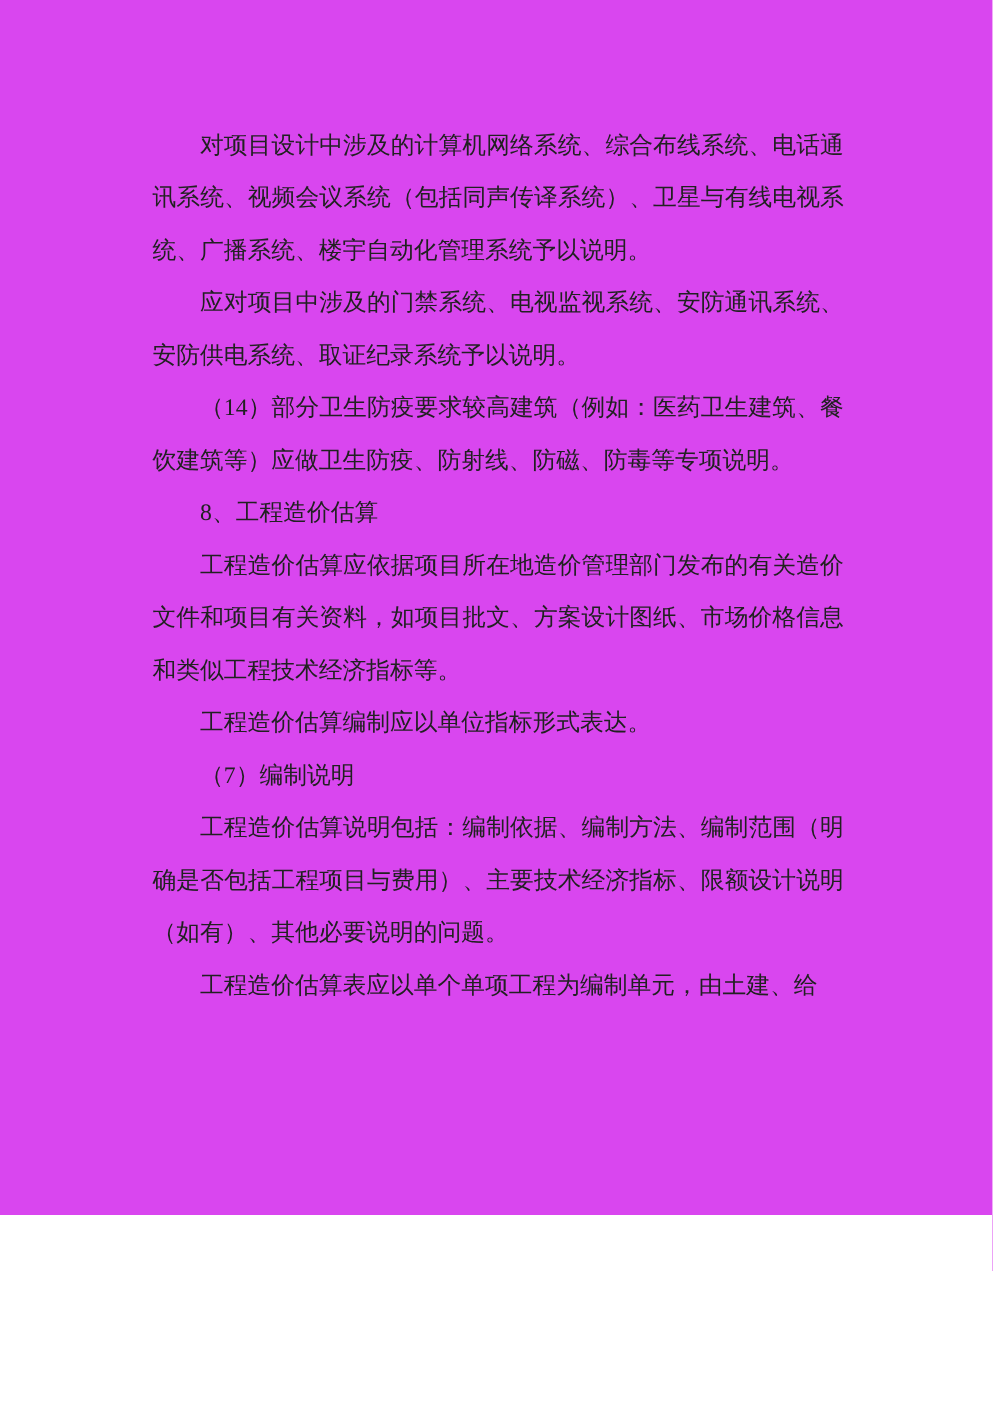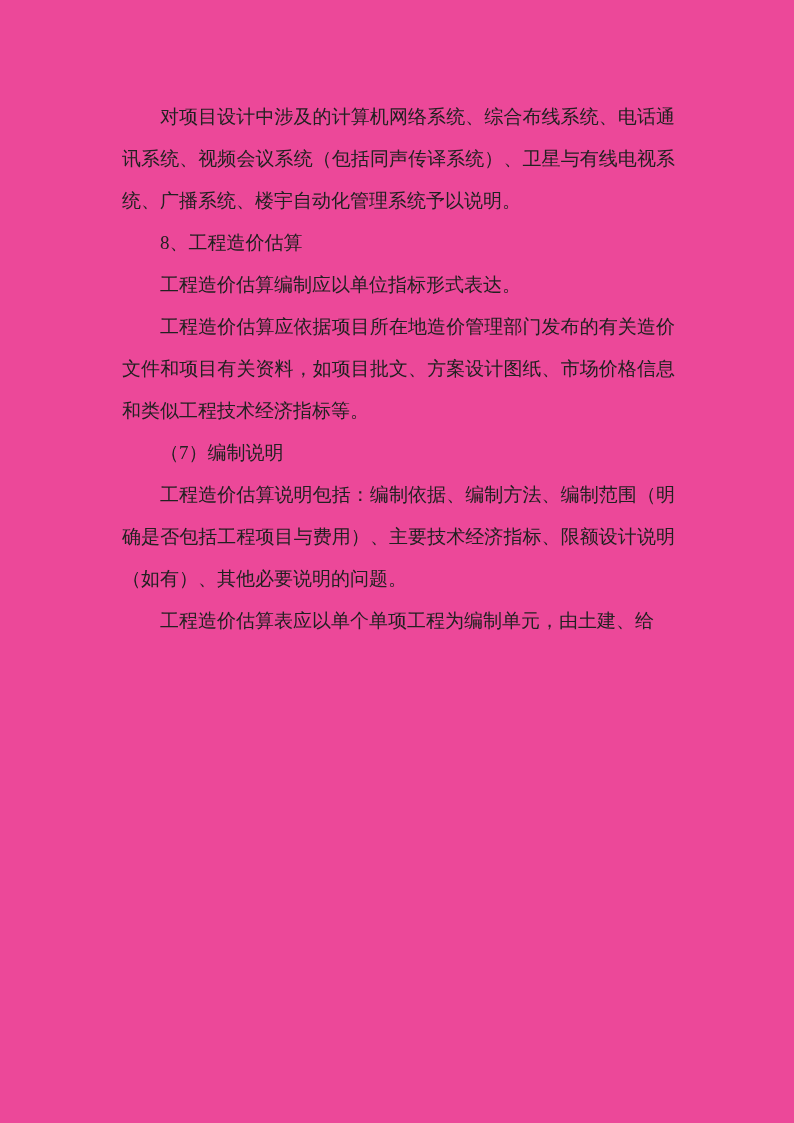--- a/index.html
+++ b/index.html
@@ -3,23 +3,23 @@
 <meta charset="utf-8">
 <style>
   html, body {
     margin: 0;
     padding: 0;
     background: #ffffff;
   }
   .page {
     position: relative;
     width: 794px;
-    height: 1123px;
+    height: 972px;
     box-sizing: border-box;
-    background: #ec4899;
+    background: #d946ef;
     overflow: hidden;
     padding: 96px 119px 0 122px;
   }
   .doc-body {
     font-family: "Liberation Serif", "DejaVu Serif", serif;
     font-size: 19px;
     line-height: 42px;
     color: #212121;
     text-align: justify;
     text-justify: inter-character;
@@ -30,20 +30,22 @@
     text-indent: 2em;
     word-break: break-all;
   }
 </style>
 </head>
 <body>
 
 <div class="page">
   <div class="doc-body">
     <p>对项目设计中涉及的计算机网络系统、综合布线系统、电话通讯系统、视频会议系统（包括同声传译系统）、卫星与有线电视系统、广播系统、楼宇自动化管理系统予以说明。</p>
+    <p>应对项目中涉及的门禁系统、电视监视系统、安防通讯系统、安防供电系统、取证纪录系统予以说明。</p>
+    <p>（14）部分卫生防疫要求较高建筑（例如：医药卫生建筑、餐饮建筑等）应做卫生防疫、防射线、防磁、防毒等专项说明。</p>
     <p>8、工程造价估算</p>
+    <p>工程造价估算应依据项目所在地造价管理部门发布的有关造价文件和项目有关资料，如项目批文、方案设计图纸、市场价格信息和类似工程技术经济指标等。</p>
     <p>工程造价估算编制应以单位指标形式表达。</p>
-    <p>工程造价估算应依据项目所在地造价管理部门发布的有关造价文件和项目有关资料，如项目批文、方案设计图纸、市场价格信息和类似工程技术经济指标等。</p>
     <p>（7）编制说明</p>
     <p>工程造价估算说明包括：编制依据、编制方法、编制范围（明确是否包括工程项目与费用）、主要技术经济指标、限额设计说明（如有）、其他必要说明的问题。</p>
     <p>工程造价估算表应以单个单项工程为编制单元，由土建、给</p>
   </div>
 </div>
 
 </body></html>

